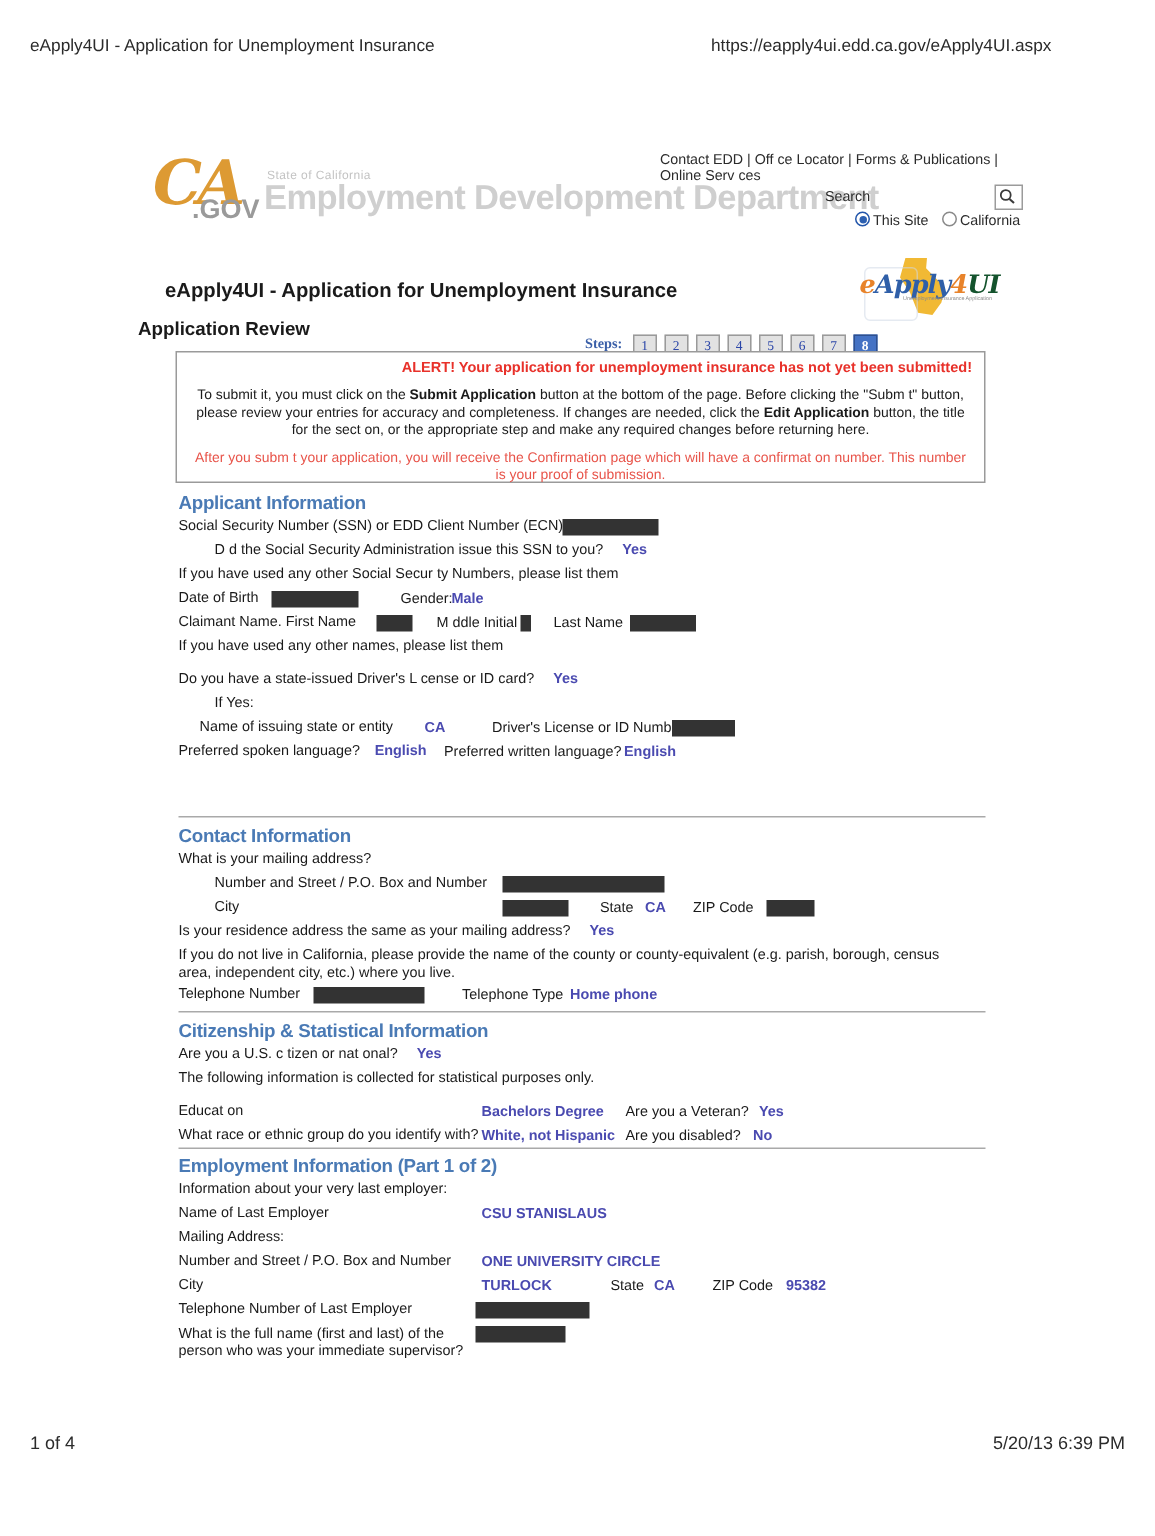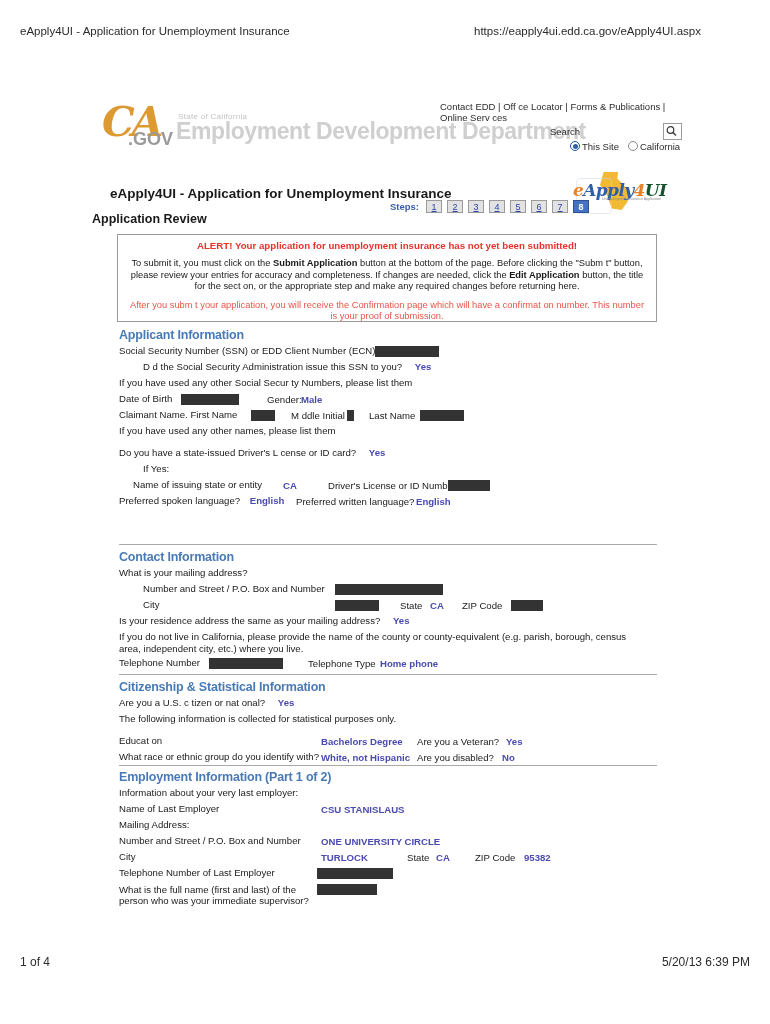--- a/index.html
+++ b/index.html
@@ -227,23 +227,24 @@
     left: 92px;
     top: 212px;
     font-size: 12.5px;
     font-weight: bold;
     color: #1a1a1a;
   }
 
   .steps {
     position: absolute;
     left: 390px;
-    top: 200px;
+    top: 223px;
     height: 15px;
     font-size: 9.5px;
+    font-family: Liberation Serif, serif;
   }
   .steps .steps-label {
     float: left;
     font-weight: bold;
     color: #3a5fa8;
     margin-right: 7px;
     line-height: 14px;
   }
   .step-box {
     float: left;
@@ -272,21 +273,21 @@
     left: 117px;
     top: 234px;
     width: 540px;
     height: 88px;
     border: 1px solid #9a9a9a;
     background: #ffffff;
     box-sizing: border-box;
     padding: 5px 8px 0 8px;
   }
   .alert-head {
-    text-align: center;
+    text-align: right;
     font-size: 9.7px;
     font-weight: bold;
     color: #e8312a;
     margin-bottom: 7px;
   }
   .alert-body {
     text-align: center;
     font-size: 9.3px;
     color: #1a1a1a;
     line-height: 11.5px;

